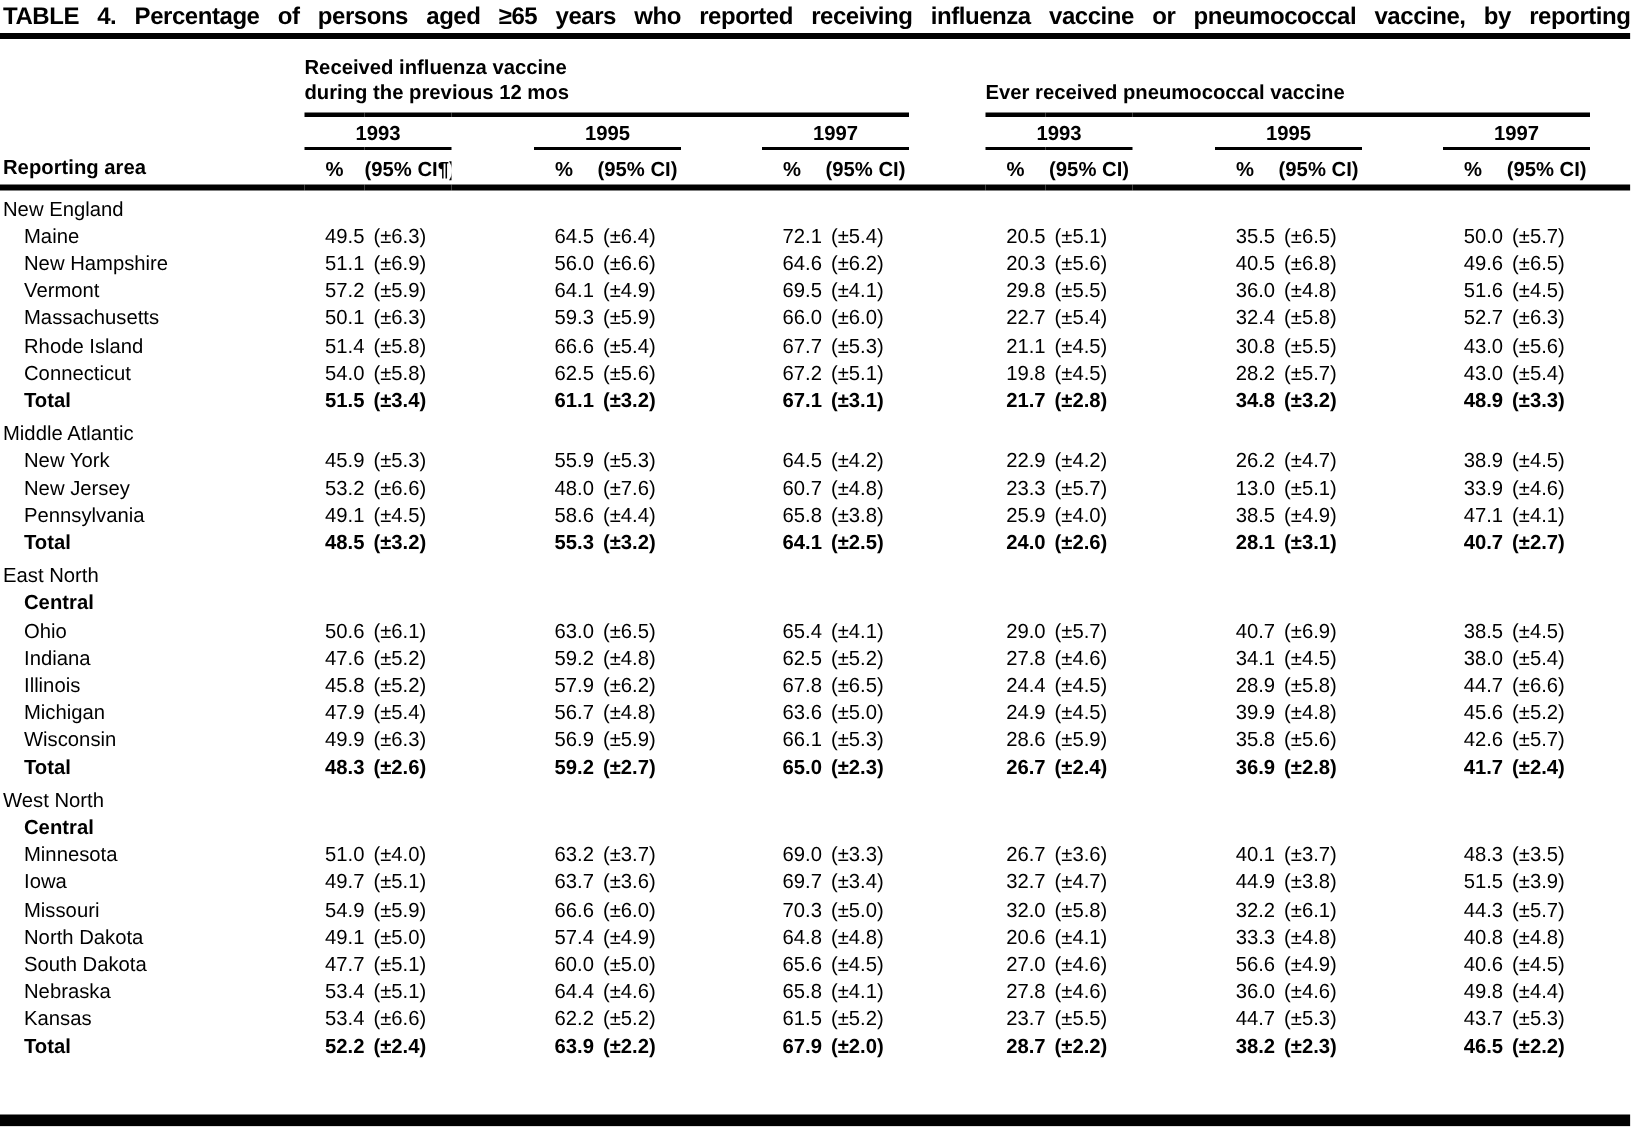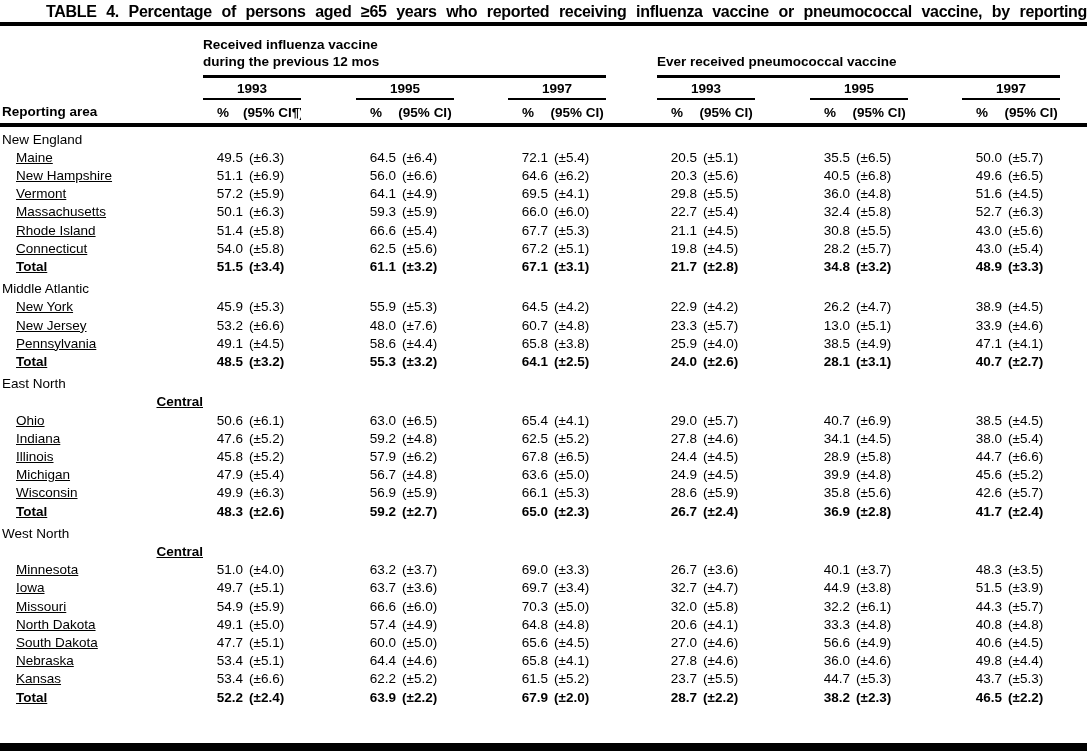--- a/index.html
+++ b/index.html
@@ -1,39 +1,39 @@
 <!DOCTYPE html>
 <html><head>
 <meta charset="utf-8">
 <style>
   * { margin:0; padding:0; box-sizing:border-box; }
   html,body { background:#fff; }
   .page {
     position:relative; width:1087px; height:751px; background:#fff; color:#000;
     font-family:"Liberation Sans", sans-serif; overflow:hidden;
   }
-  .title { padding:2px 0 0 2px; font-weight:bold; font-size:16px; line-height:20px; letter-spacing:-0.3px;margin-left:44px; }
+  .title { padding:2px 0 0 2px; font-weight:bold; font-size:16px; line-height:20px; letter-spacing:-0.3px; }
   .title .just { text-align:justify; text-align-last:justify; }
   .rule-top { height:4px; background:#000; }
   table { border-collapse:collapse; table-layout:fixed; width:1087px; }
   td { overflow:hidden; white-space:nowrap; }
   thead td { font-weight:bold; font-size:13.5px; }
   .th-area { vertical-align:bottom; padding:13px 0 4px 2px; border-bottom:4px solid #000; font-size:13.5px; }
   .group-head { text-align:left; vertical-align:bottom; line-height:17px; padding-bottom:5px; border-bottom:3px solid #000; height:50px; }
   .year-cell { text-align:center; padding:3px 0 2px 0; border-bottom:2px solid #000; }
   .sub-row td { border-bottom:4px solid #000; padding-top:5px; padding-bottom:3px; }
   .sub-pct { text-align:center; }
   .sub-ci { text-align:center; }
   tbody td { font-size:13.5px; line-height:18.2px; vertical-align:bottom; }
   tbody .pct { text-align:right; }
   tbody .ci  { text-align:left; padding-left:6px; }
   tbody .area { padding-left:2px; }
-  tbody .indent { padding-left:16px;text-decoration:underline; }
+  tbody .indent { padding-left:16px; }
   tr.section td { font-weight:normal; padding-top:4px; }
-  tr.section2 td { font-weight:bold;text-align:right; }
+  tr.section2 td { font-weight:bold; }
   tr.total td { font-weight:bold; }
   .bottom-bar { position:absolute; left:0; bottom:0; width:1087px; height:8px; background:#000; }
 </style>
 </head>
 <body>
 
 <div class="page">
   <div class="title">
     <div class="just">TABLE 4. Percentage of persons aged ≥65 years who reported receiving influenza vaccine or pneumococcal vaccine, by reporting</div>
   </div>

